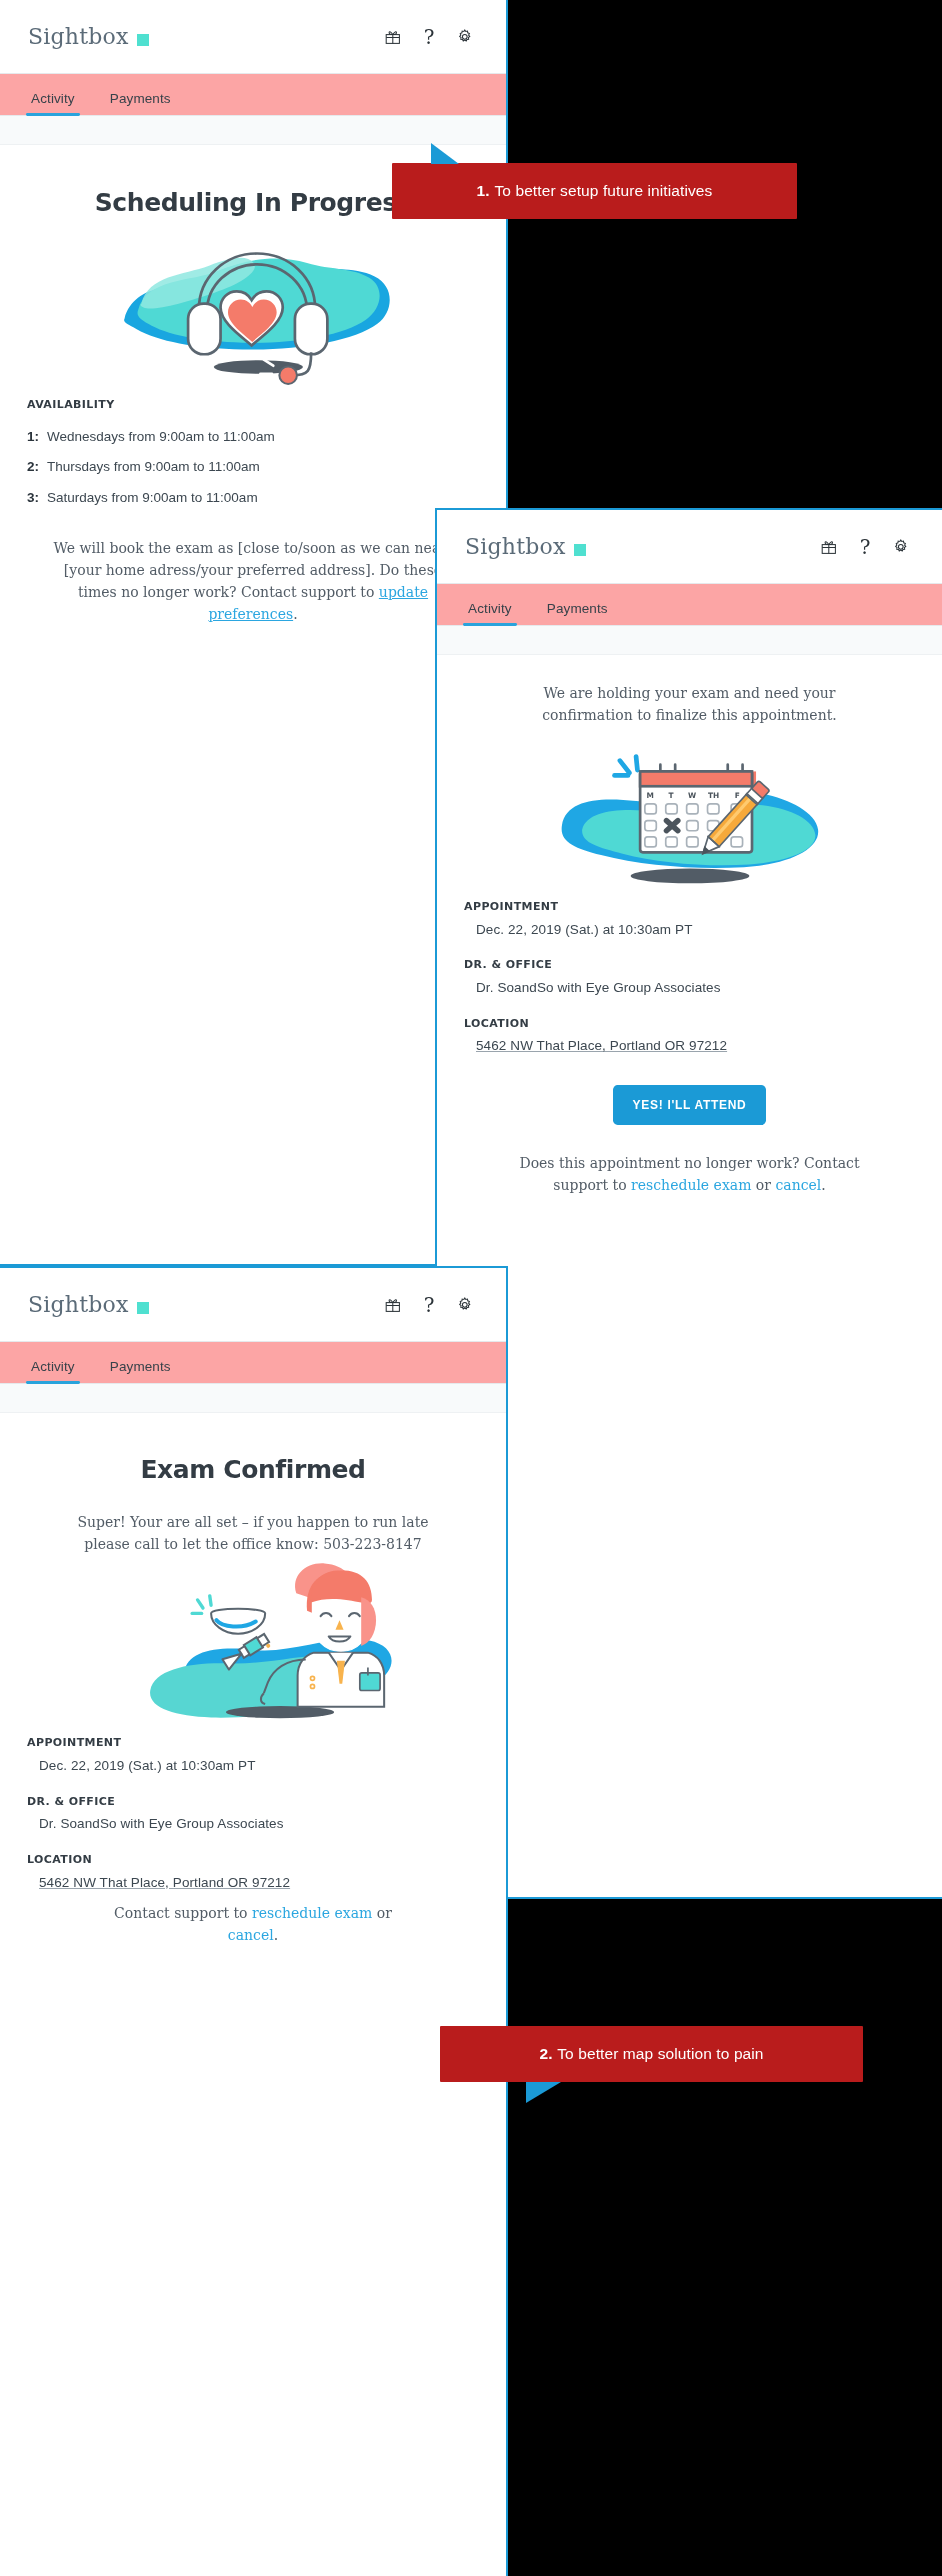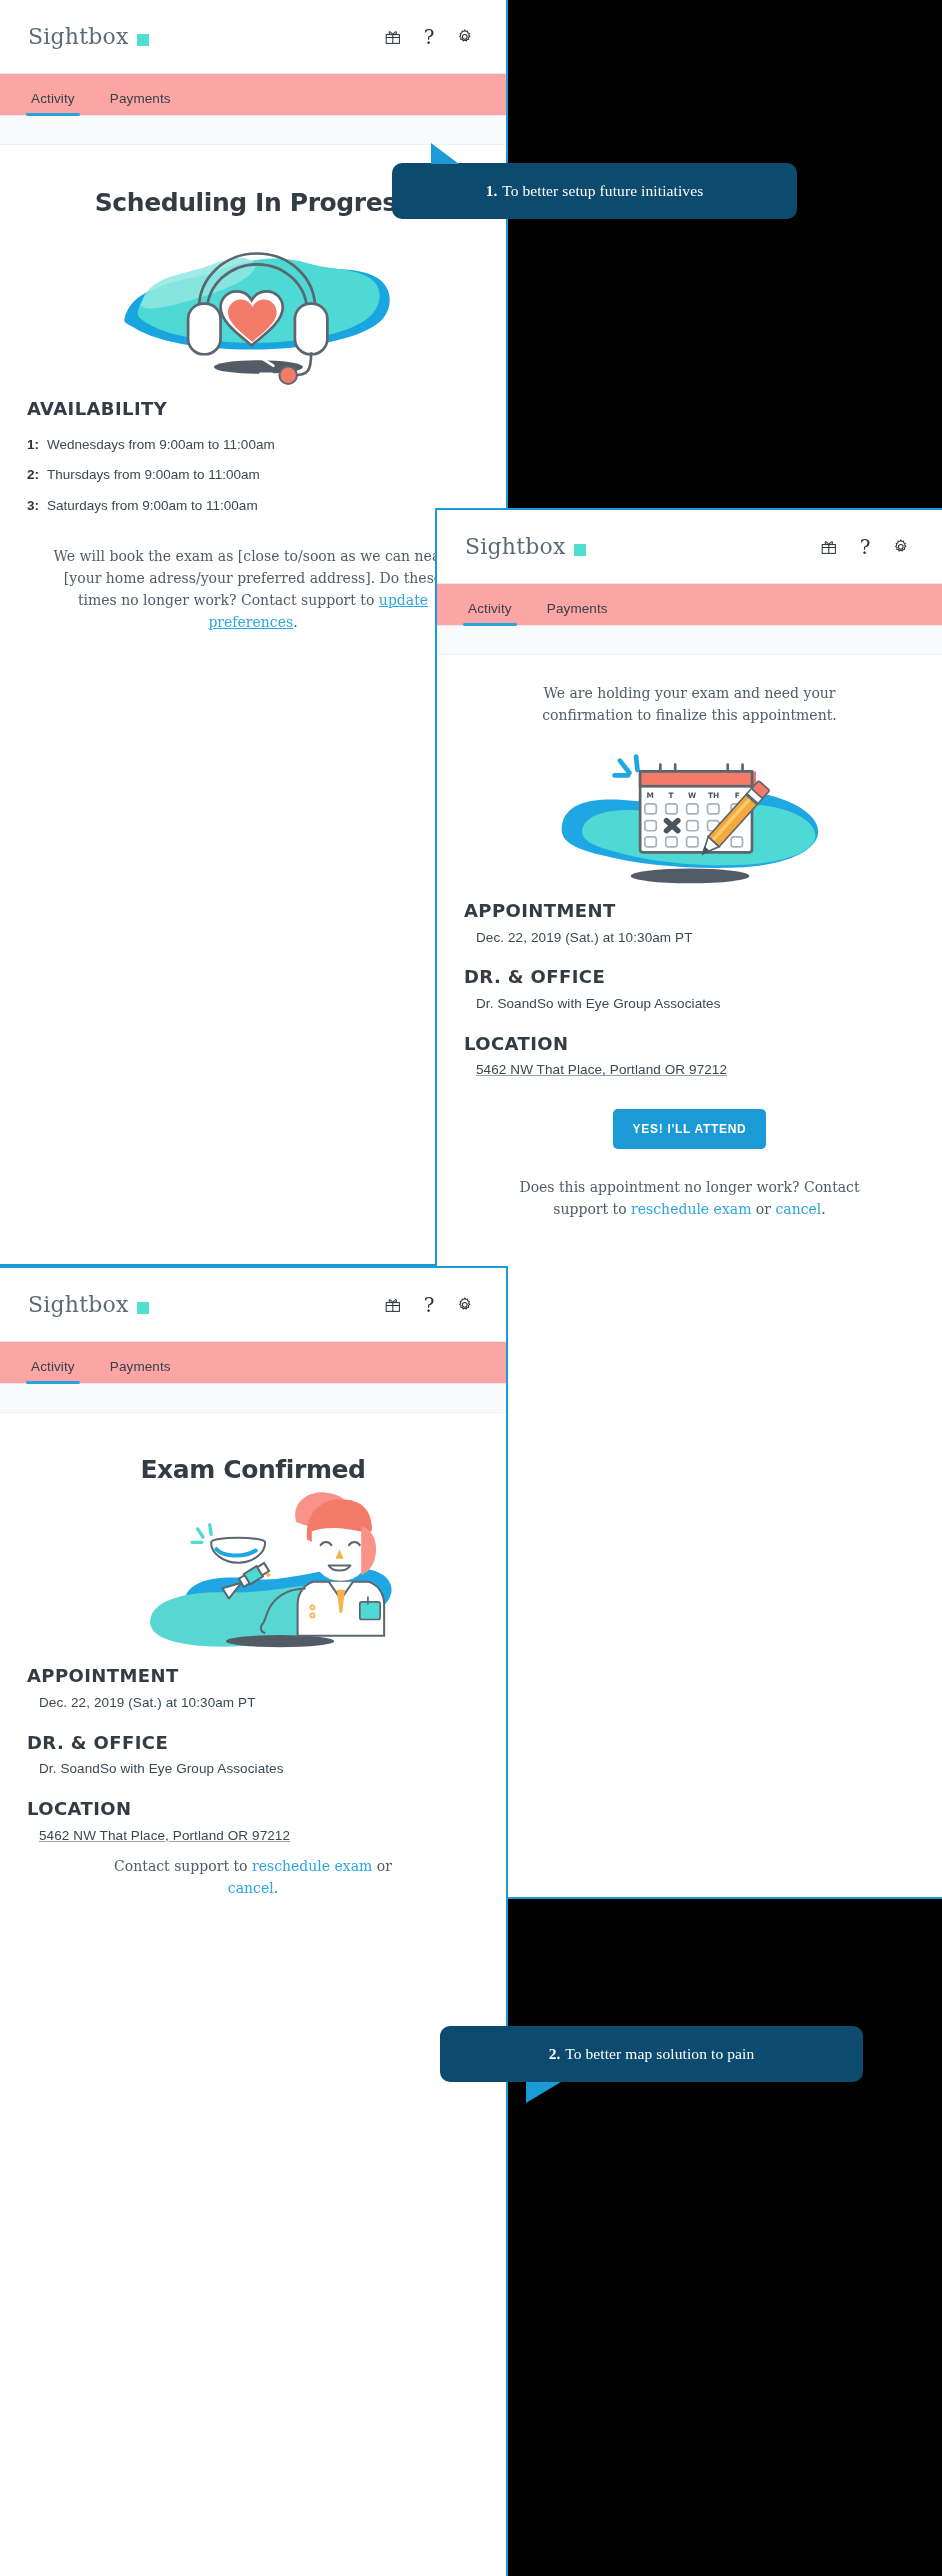--- a/index.html
+++ b/index.html
@@ -66,41 +66,41 @@
   .serif-p{
     font-family:"DejaVu Serif", serif;
     font-size:14px;line-height:22px;color:#525c66;
     text-align:center;margin:0;
   }
   .lnk{color:#2ba6e0;text-decoration:underline;}
   .lnk.plain{text-decoration:none;}
 
   .sec-label{
     font-family:"DejaVu Sans", sans-serif;font-weight:bold;
-    font-size:18px;letter-spacing:0.4px;color:#333c44;margin:0;
+    font-size:11px;letter-spacing:0.4px;color:#333c44;margin:0;
   }
   .sec-val{
     font-size:13.5px;color:#3c4750;margin:12px;letter-spacing:0.1px;white-space:nowrap;
   }
   .sec-val.ul{text-decoration:underline;text-decoration-color:#9aa4ad;}
 
   .avail-row{display:flex;gap:8px;font-size:13.5px;color:#3c4750;white-space:nowrap;}
   .avail-n{font-weight:bold;color:#2b343c;}
 
   .cta{
     display:inline-block;background:#1b9ad6;color:#fff;border:none;
     border-radius:4.7px;padding:13px 20px;font-size:12px;font-weight:bold;
     letter-spacing:0.7px;cursor:pointer;
   }
 
   
   .callout{
-    position:absolute;background:#0c4a6e;border-radius:10px;
+    position:absolute;background:#b91c1c;border-radius:1px;
     color:#fff;display:flex;align-items:center;justify-content:center;
-    font-size:15.5px;letter-spacing:0.1px;font-family:Liberation Serif, serif;
+    font-size:15.5px;letter-spacing:0.1px;
   }
   .callout b{font-weight:bold;margin-right:4.7px;}
   .callout .tail{position:absolute;width:0;height:0;}
   .co-1{left:392px;top:163px;width:405px;height:56px;}
   .co-1 .tail{
     top:-20px;left:39px;
     border-left:0 solid transparent;border-right:28px solid transparent;
     border-bottom:21px solid #1b9ad6;
   }
   .co-2{left:440px;top:2026px;width:423px;height:56px;}
@@ -333,20 +333,21 @@
 
     <div class="tabs">
       <div class="tab active">Activity</div>
       <div class="tab">Payments</div>
     </div>
     <div class="subbar"></div>
 
     <div class="cbody">
       <h1 class="big-title" style="text-align:center;margin-top:42px;">Exam Confirmed</h1>
 
+      <p class="serif-p" style="margin-top:27px;padding:0 27px;">Super!  Your are all set – if you happen to run late please call to let the office know:  503-223-8147</p>
 
       <svg class="illus" width="284" height="169" viewBox="0 0 420 250" style="margin-top:2.7px;">
         <path d="M108 170c4-34 52-40 104-34 56 6 116-24 170-14 40 8 44 42 10 62-44 26-130 42-206 38-52-3-82-22-78-52z" fill="#1fa7e4"></path>
         <path d="M58 196c6-32 60-42 118-40 62 2 126-20 176-10 38 8 36 40 2 56-46 22-132 36-206 34-54-2-94-14-90-40z" fill="#57d6d2"></path>
         <ellipse cx="250" cy="228" rx="80" ry="9" fill="#525c66"></ellipse>
         <path d="M274 52c-8-26 14-46 42-44 30 2 46 22 46 46 0 10-4 18-10 24l-78-26z" fill="#f9938a"></path>
         <path d="M290 78c-4-38 18-58 46-58 30 0 48 22 48 56 0 14-2 28-8 38l-86-36z" fill="#f47b6a"></path>
         <path d="M298 62c0-26 18-42 42-42s42 16 42 42v30c0 28-18 46-42 46s-42-18-42-46z" fill="#fff" stroke="#fff" stroke-width="2"></path>
         <path d="M296 66c-2-30 14-48 44-48 32 0 46 18 46 44 0 6-8 6-16 4-18-4-50-10-74 0z" fill="#f47b6a"></path>
         <path d="M370 58c14 4 22 16 22 34 0 20-10 34-22 38z" fill="#f9938a"></path>

